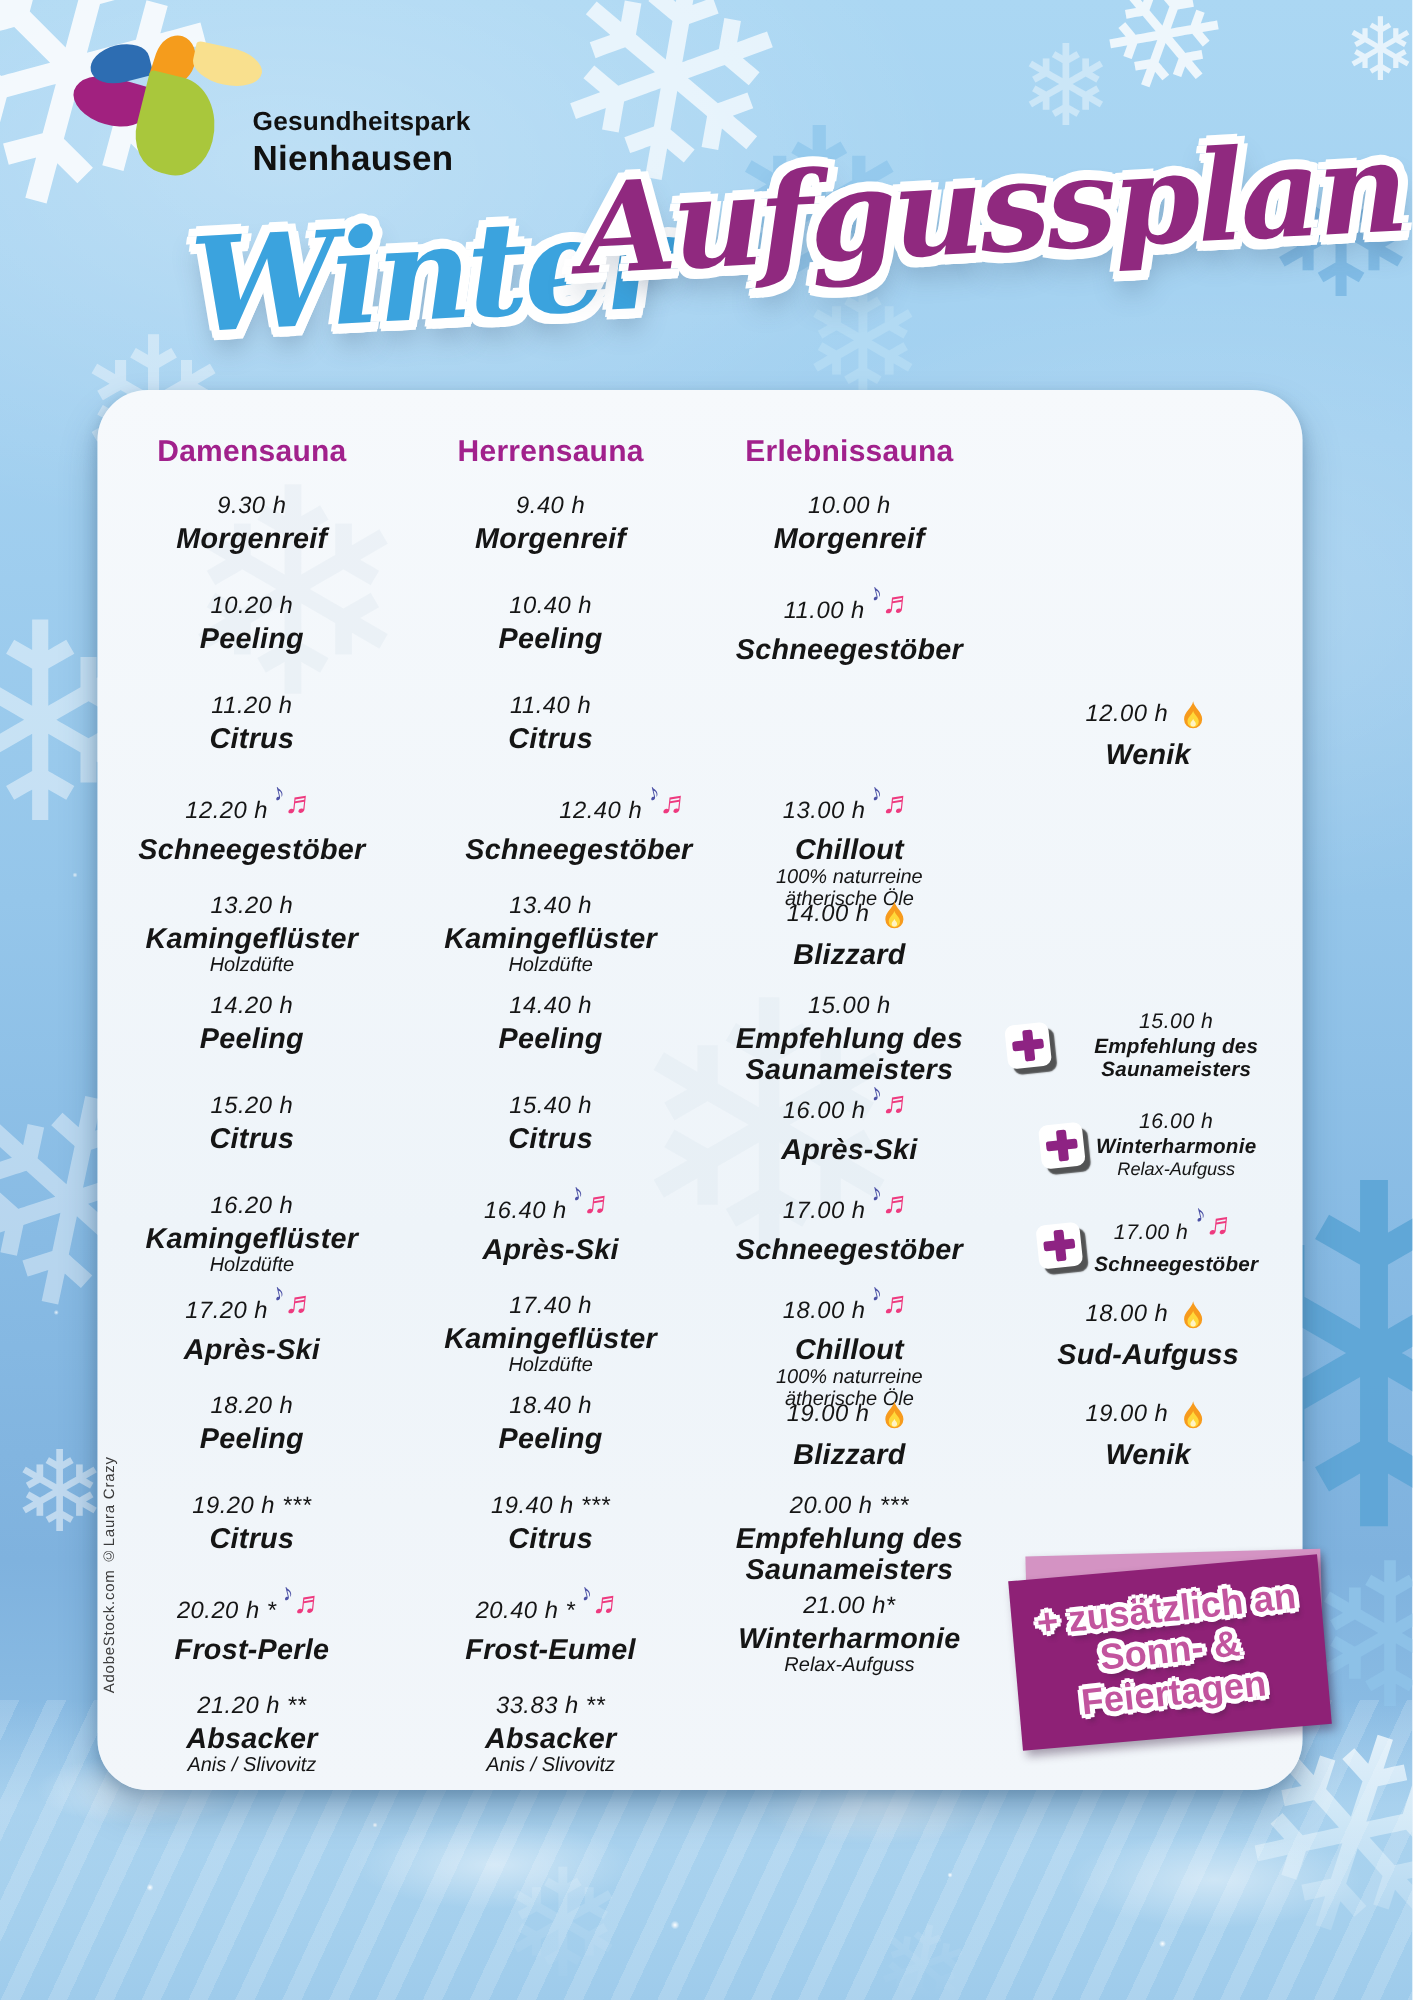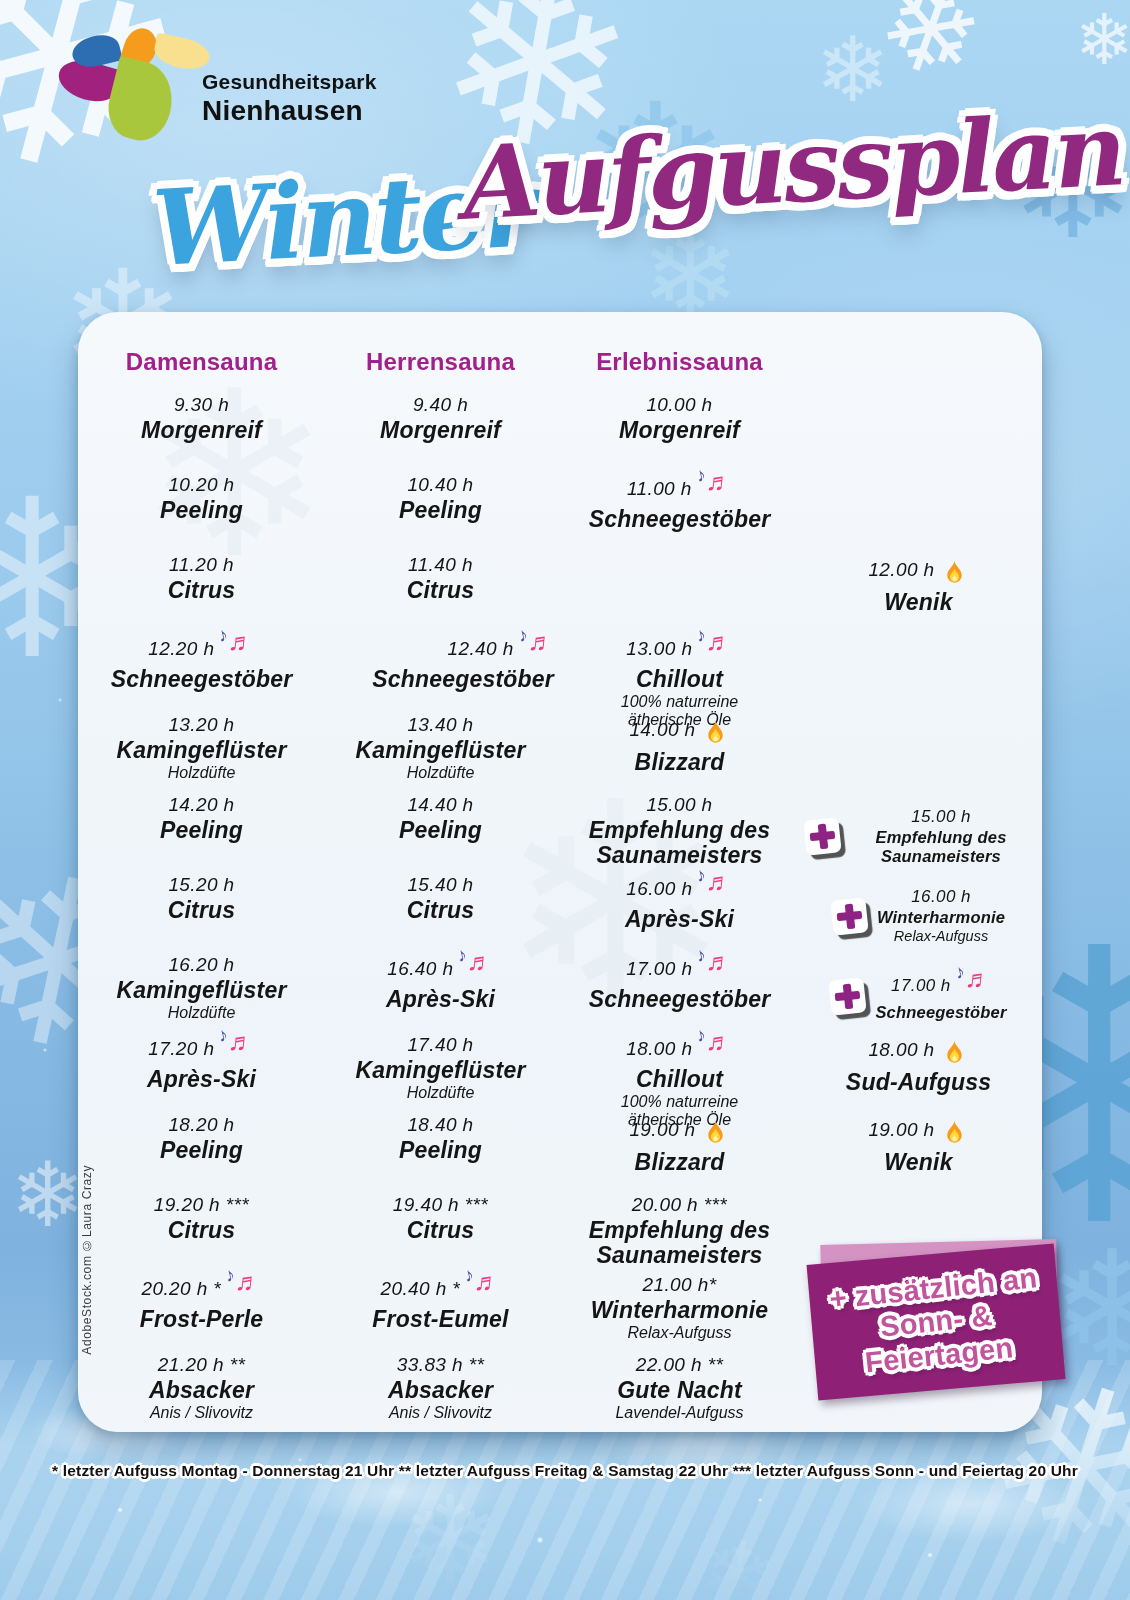--- a/index.html
+++ b/index.html
@@ -36,21 +36,21 @@
   }
   
   #logo{position:absolute;left:58px;top:34px;z-index:4;display:flex;align-items:flex-start;}
   #petals{position:relative;width:150px;height:110px;}
   .petal{position:absolute;}
   .petal-green{left:52px;top:28px;width:62px;height:78px;background:#a9c73c;border-radius:6% 70% 55% 55%;transform:rotate(14deg);}
   .petal-magenta{left:0px;top:28px;width:62px;height:38px;background:#a1217f;border-radius:50% 8% 50% 50%;transform:rotate(16deg);}
   .petal-blue{left:14px;top:2px;width:48px;height:30px;background:#2d6db2;border-radius:50% 50% 8% 50%;transform:rotate(-14deg);}
   .petal-orange{left:66px;top:-6px;width:32px;height:40px;background:#f59c1c;border-radius:50% 50% 50% 6%;transform:rotate(18deg);}
   .petal-yellow{left:96px;top:4px;width:56px;height:30px;background:#f9e08e;border-radius:8% 50% 50% 50%;transform:rotate(12deg);}
-  #brand{margin:36px 0 0 -6px;color:#111;}
+  #brand{margin:52px 0 0 -6px;color:#111;}
   #brand .l1{font-size:21px;font-weight:600;letter-spacing:.2px;}
   #brand .l2{font-size:28px;font-weight:800;letter-spacing:.2px;margin-top:1px;}
   
   #title{position:absolute;left:140px;top:118px;width:900px;z-index:4;transform:rotate(-3deg);}
   .script{
     font-family:"DejaVu Serif", serif;font-style:italic;font-weight:bold;letter-spacing:-3px;
     text-shadow:
       -6px -6px 0 #fff, 6px -6px 0 #fff, -6px 6px 0 #fff, 6px 6px 0 #fff,
       -8px 0 0 #fff, 8px 0 0 #fff, 0 -8px 0 #fff, 0 8px 0 #fff,
       -5px 8px 0 #fff, 5px 8px 0 #fff, 0 14px 22px rgba(58,84,116,.45);
@@ -433,27 +433,20 @@
             <div class="ename">Empfehlung des Saunameisters</div>
           </div>
         </div>
         <div class="cell" style="grid-area: 13 / 3;">
           <div>
             <span class="timeline">21.00 h*</span>
             <div class="ename">Winterharmonie</div>
             <div class="esub">Relax-Aufguss</div>
           </div>
         </div>
-        <div class="cell" style="grid-area: 14 / 3;">
-          <div>
-            <span class="timeline">22.00 h **</span>
-            <div class="ename">Gute Nacht</div>
-            <div class="esub">Lavendel-Aufguss</div>
-          </div>
-        </div>
         <div class="cell" style="grid-area: 4 / 4;">
           <div>
             <span class="timeline">12.00 h<span class="fire"><svg viewBox="0 0 32 32">
                   <path d="M16 1 C17 7 24 10 24 17 A8 8 0 0 1 8 17 C8 10 15 7 16 1 Z" fill="#f79b1d"></path>
                   <path d="M16 9.5 C16.8 13.3 21 15 21 19 A5 5 0 0 1 11 19 C11 15 15.2 13.3 16 9.5 Z" fill="#ffd83a"></path>
                   <path d="M16 16.5 C16.4 18.4 18.4 19.2 18.4 20.9 A2.4 2.4 0 0 1 13.6 20.9 C13.6 19.2 15.6 18.4 16 16.5 Z" fill="#fff3c4"></path>
                 </svg></span></span>
             <div class="ename">Wenik</div>
           </div>
         </div>
@@ -516,16 +509,15 @@
 
   <div id="banner">
     <div class="back"></div>
     <div class="front">
       <div class="bline">+ zusätzlich an</div>
       <div class="bline">Sonn- &amp;</div>
       <div class="bline">Feiertagen</div>
     </div>
   </div>
 
-  <div id="footnote">* letzter Aufguss Montag - Donnerstag 21 Uhr  ** letzter Aufguss Freitag &amp; Samstag 22 Uhr  *** letzter Aufguss Sonn - und Feiertag 20 Uhr</div>
   <div id="credit">AdobeStock.com ©Laura Crazy</div>
 
 </div>
 
 </body></html>

